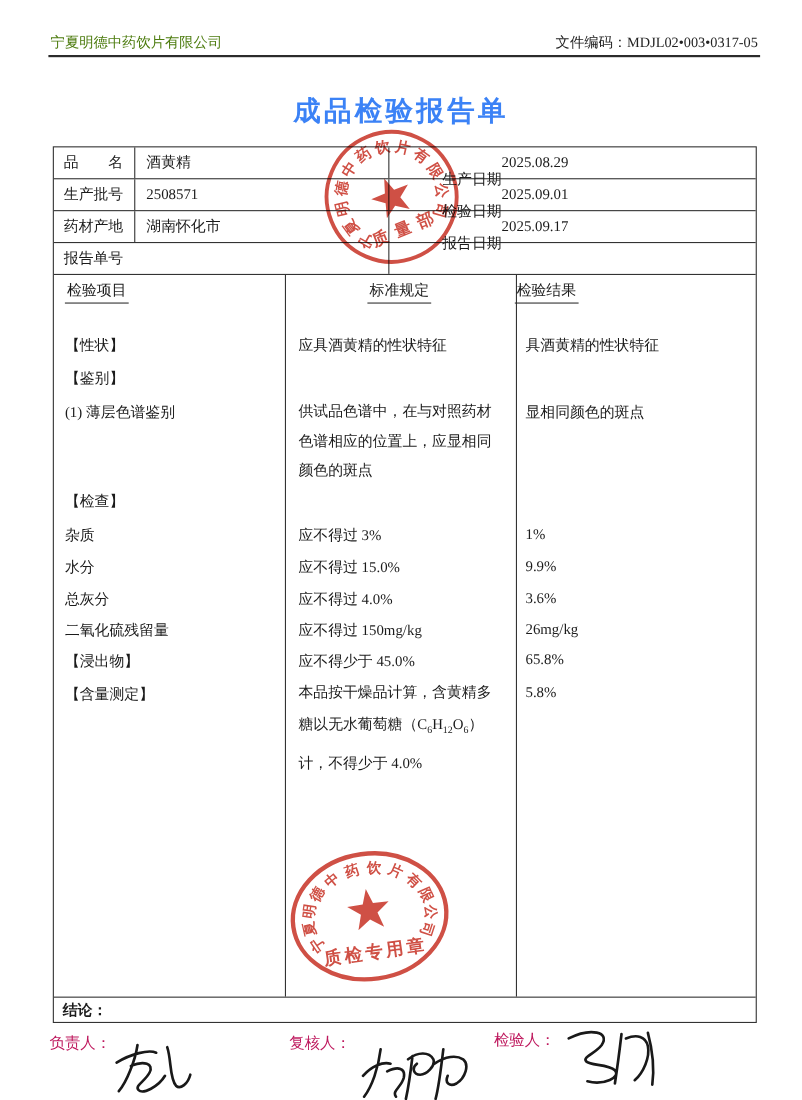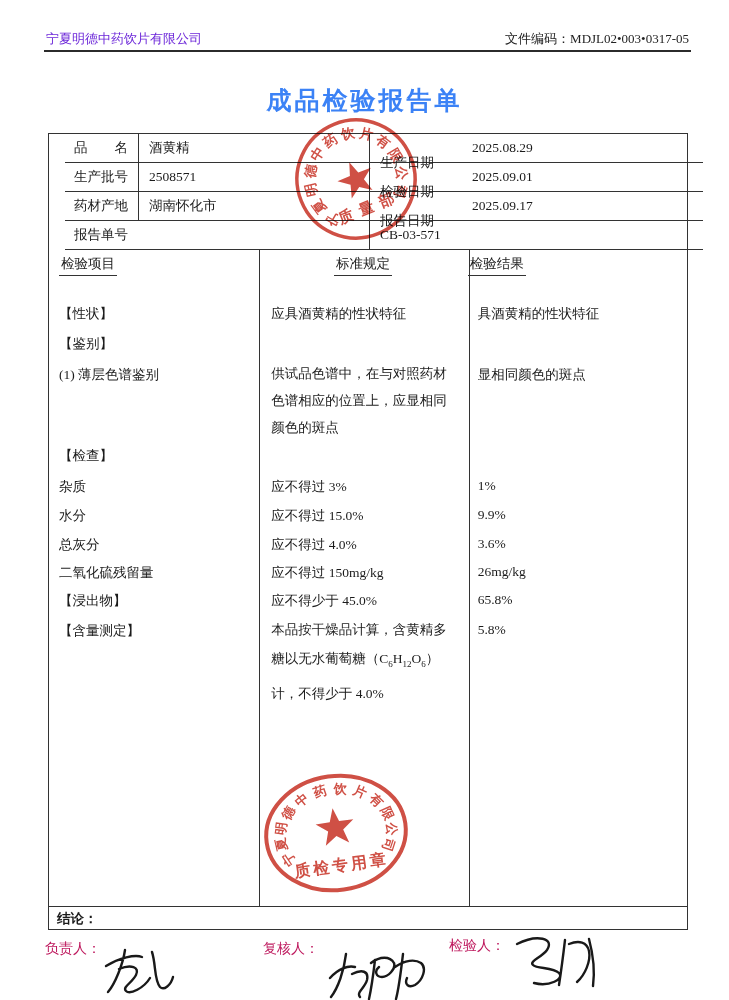--- a/index.html
+++ b/index.html
@@ -1,28 +1,28 @@
 <!DOCTYPE html>
 <html style="--stamp: #c9372b;"><head>
 <meta charset="utf-8">
 <style>
   html,body{margin:0;padding:0;background:#fff;}
   .page{position:relative;width:729px;height:1000px;background:#ffffff;overflow:hidden;
         font-family:"Liberation Serif","DejaVu Serif",serif;color:#1b1b1b;}
   
-  .hdr-left{position:absolute;left:46px;top:30px;font-size:13px;color:#6d28d9;}
+  .hdr-left{position:absolute;left:46px;top:30px;font-size:13px;color:#4d7c0f;}
   .hdr-right{position:absolute;right:40px;top:30px;font-size:13px;color:#222;}
   .hdr-rule{position:absolute;left:44px;right:38px;top:50px;border-top:2.5px solid #2b2b2b;}
   .doc-title{position:absolute;left:0;right:0;top:84px;text-align:center;
              font-size:25px;font-weight:bold;letter-spacing:3px;color:#3b82f6;}
   
   .rpt{position:absolute;left:48px;top:133px;width:640px;height:797px;
        border:1.5px solid #333;box-sizing:border-box;font-size:13.5px;}
-  .info-row{position:absolute;left:16px;width:100%;height:29px;box-sizing:border-box;
-            border-bottom:1px solid #333;display:flex;align-items:center;}
+  .info-row{position:absolute;left:0;width:100%;height:29px;box-sizing:border-box;
+            border-bottom:1px solid #333;display:flex;align-items:center;text-align:right;}
   .c1{width:74px;height:100%;border-right:1px solid #333;box-sizing:border-box;
       display:flex;align-items:center;padding-left:9px;}
   .c2{width:231px;height:100%;border-right:1px solid #333;box-sizing:border-box;
       display:flex;align-items:center;padding-left:10px;}
   .c3{flex:1;height:100%;display:flex;align-items:center;padding-left:10px;}
   .c12{width:305px;height:100%;border-right:1px solid #333;box-sizing:border-box;
        display:flex;align-items:center;padding-left:9px;}
   .dlabel{width:92px;margin-top:30px;}
   
   .insp{position:absolute;left:0;top:116px;width:100%;height:656px;box-sizing:border-box;}
@@ -93,21 +93,20 @@
       <div class="c1">药材产地</div>
       <div class="c2">湖南怀化市</div>
       <div class="c3">
         <span class="dlabel">报告日期</span>
         <span>2025.09.17</span>
       </div>
     </div>
 
     <div class="info-row" style="top:87px">
       <div class="c12">报告单号</div>
-      <div class="c3">CB-03-571</div>
     </div>
 
     <div class="insp">
       <div class="vline vl1"></div>
       <div class="vline vl2"></div>
 
       <div class="ihead">
         <div class="hc hc-item"><span class="ul">检验项目</span></div>
         <div class="hc hc-std"><span class="ul">标准规定</span></div>
         <div class="hc hc-res"><span class="ul">检验结果</span></div>

